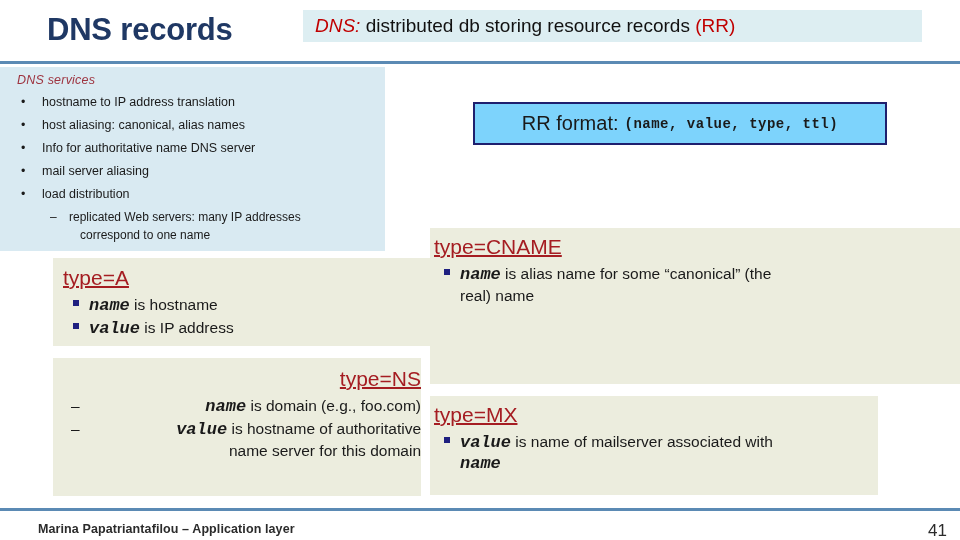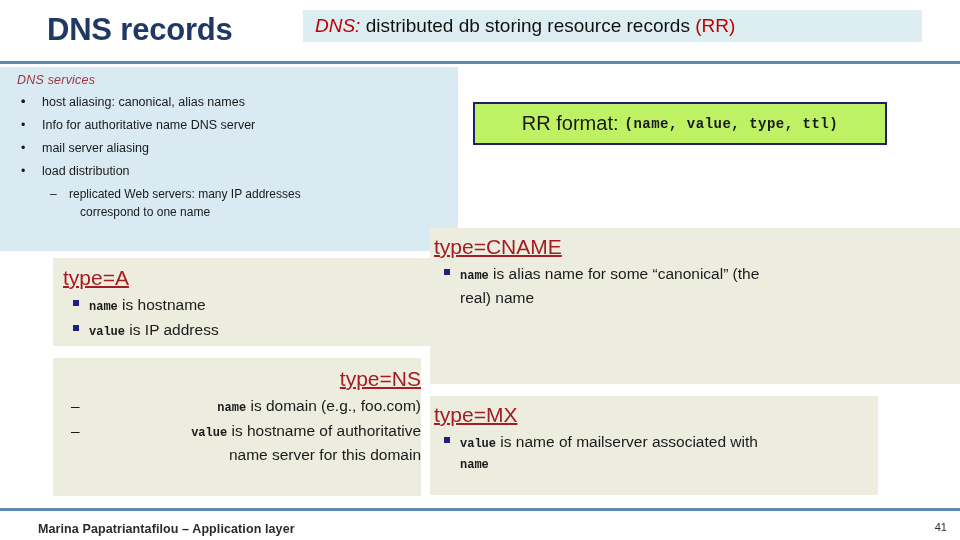--- a/index.html
+++ b/index.html
@@ -66,21 +66,21 @@
     width: 960px;
     height: 3px;
     background: #5b8ab4;
   }
 
   
   .services-panel {
     position: absolute;
     left: 0;
     top: 67px;
-    width: 458px;
+    width: 385px;
     height: 184px;
     background: #d9eaf2;
   }
   .services-head {
     position: absolute;
     left: 17px;
     top: 6px;
     font-size: 12.5px;
     font-style: italic;
     color: #9e3440;
@@ -128,21 +128,21 @@
     padding-left: 11px;
   }
 
   
   .rr-box {
     position: absolute;
     left: 473px;
     top: 102px;
     width: 414px;
     height: 43px;
-    background: #bef264;
+    background: #7dd3fc;
     border: 2px solid #1f1f6e;
     box-sizing: border-box;
     display: flex;
     align-items: center;
     justify-content: center;
   }
   .rr-label {
     font-size: 20px;
     color: #1a1a1a;
     letter-spacing: 0px;
@@ -194,22 +194,23 @@
     position: absolute;
     left: 8px;
     top: 0;
     font-size: 15.5px;
     color: #1a1a1a;
     line-height: 21px;
   }
   .mono {
     font-family: "Liberation Mono", monospace;
     font-weight: bold;
-    font-size: 12px;
+    font-size: 17px;
     letter-spacing: 0px;
+    font-style: italic;
   }
   .indent2 {
     display: block;
     padding-left: 0px;
   }
 
   
   #box-a     { left: 53px;  top: 258px; width: 398px; height: 88px; }
   #box-a .inner { padding: 7px 0 0 10px; }
   #box-ns    { left: 53px;  top: 358px; width: 368px; height: 138px; text-align: right; }
@@ -235,21 +236,21 @@
     font-size: 12.5px;
     font-weight: bold;
     color: #2b2b2b;
     white-space: nowrap;
     letter-spacing: 0.1px;
   }
   .footer-page {
     position: absolute;
     right: 21px;
     top: 521px;
-    font-size: 11px;
+    font-size: 17px;
     color: #2b2b2b;
   }
 </style>
 </head>
 <body>
 
 <div class="slide">
 
   <div class="slide-title">DNS records</div>
 
@@ -260,20 +261,21 @@
   </div>
 
   <div class="header-rule"></div>
 
   <div class="services-panel">
     <div class="services-head">DNS services</div>
     <div class="svc-list">
 
       <div class="svc-item">
         <span class="sq-bullet">•</span>
+        <span>hostname to IP address translation</span>
       </div>
 
       <div class="svc-item">
         <span class="sq-bullet">•</span>
         <span>host aliasing: canonical, alias names</span>
       </div>
 
       <div class="svc-item">
         <span class="sq-bullet">•</span>
         <span>Info for authoritative name DNS server</span>

